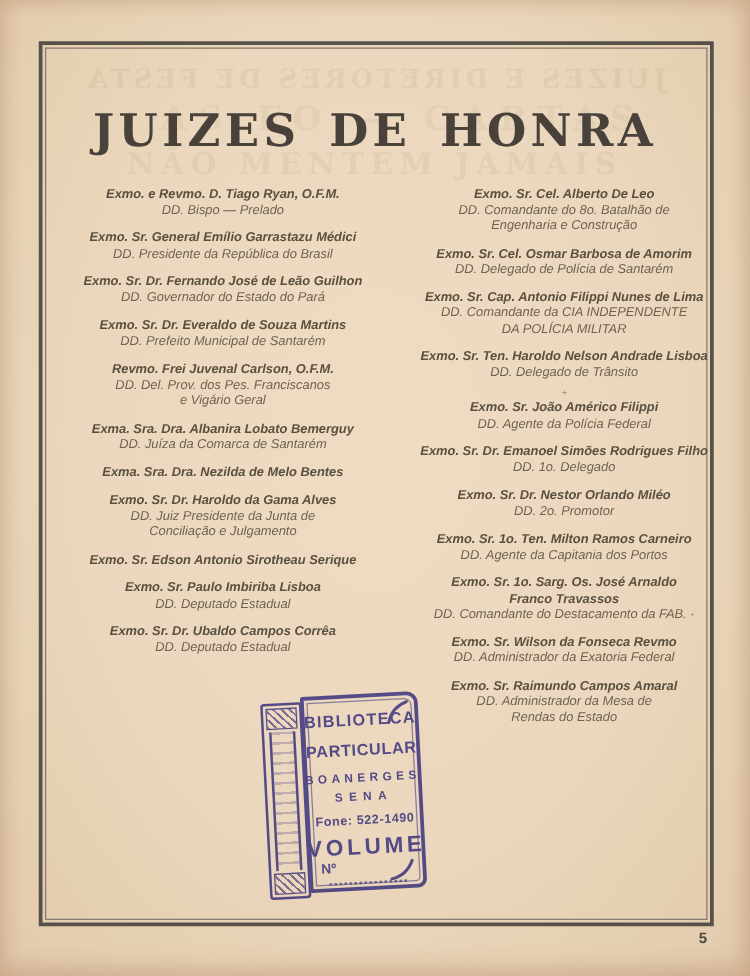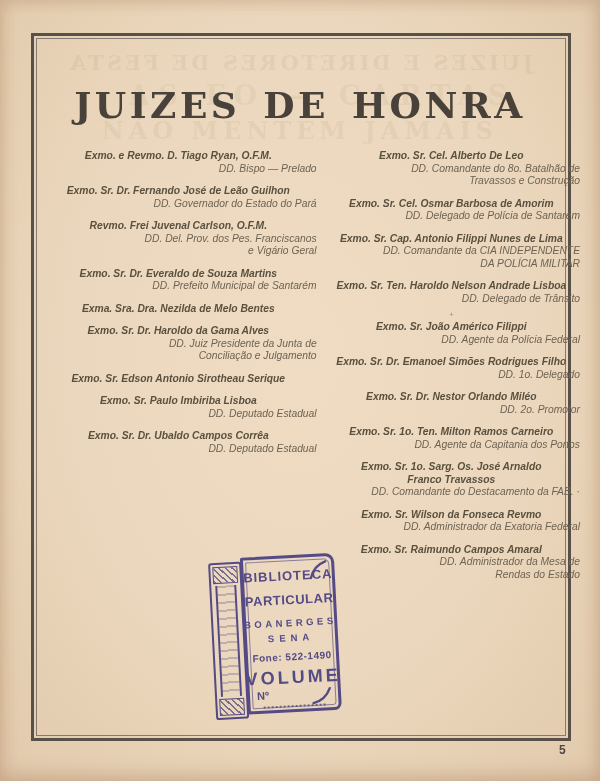--- a/index.html
+++ b/index.html
@@ -37,21 +37,21 @@
     font-family:"DejaVu Serif", serif;font-weight:bold;font-size:36px;
     letter-spacing:3.5px;word-spacing:7px;color:#49423a;margin:0;}
 
   
   .columns{position:absolute;top:150px;left:40px;right:20px;display:flex;}
   .col{box-sizing:border-box;font-style:italic;}
   .col-left{width:288px;margin-right:6px;}
   .col-right{width:268px;}
   .entry{text-align:center;margin-bottom:10px;font-size:10.3px;line-height:12.5px;}
   .name-line{font-weight:bold;color:#59503f;white-space:nowrap;}
-  .detail-line{color:#6e6353;white-space:nowrap;text-align:right;}
+  .detail-line{color:#6e6353;white-space:nowrap;}
   .entry-mark{text-align:center;font-size:8px;color:#8a7d6b;line-height:8px;
     margin:-4px 0 2px 0;opacity:.8;}
 
   
   .page-number{position:absolute;top:743px;left:559px;font-size:12px;
     font-weight:bold;color:#4e4840;}
 
   
   .stamp{--ink:#4d4aae;position:absolute;left:212px;top:556px;width:126px;height:162px;
     transform:rotate(-3deg);color:var(--ink);mix-blend-mode:multiply;opacity:.92;}
@@ -101,37 +101,45 @@
 
   <h1 class="page-title">JUIZES DE HONRA</h1>
 
   <div class="columns">
     <div class="col col-left" id="col-left">
   <div class="entry">
           <div class="name-line">Exmo. e Revmo. D. Tiago Ryan, O.F.M.</div>
           <div class="detail-line">DD. Bispo — Prelado</div>
         </div>
 
+  <div class="entry">
+          <div class="name-line">Exmo. Sr. General Emílio Garrastazu Médici</div>
+          <div class="detail-line">DD. Presidente da República do Brasil</div>
+        </div>
 
   <div class="entry">
           <div class="name-line">Exmo. Sr. Dr. Fernando José de Leão Guilhon</div>
           <div class="detail-line">DD. Governador do Estado do Pará</div>
+        </div>
+
+  <div class="entry">
+          <div class="name-line">Exmo. Sr. Dr. Everaldo de Souza Martins</div>
+          <div class="detail-line">DD. Prefeito Municipal de Santarém</div>
         </div>
 
   <div class="entry">
           <div class="name-line">Revmo. Frei Juvenal Carlson, O.F.M.</div>
           <div class="detail-line">DD. Del. Prov. dos Pes. Franciscanos</div>
           <div class="detail-line">e Vigário Geral</div>
         </div>
 
   <div class="entry">
-          <div class="name-line">Exmo. Sr. Dr. Everaldo de Souza Martins</div>
-          <div class="detail-line">DD. Prefeito Municipal de Santarém</div>
-        </div>
-
+          <div class="name-line">Exma. Sra. Dra. Albanira Lobato Bemerguy</div>
+          <div class="detail-line">DD. Juíza da Comarca de Santarém</div>
+        </div>
 
   <div class="entry">
           <div class="name-line">Exma. Sra. Dra. Nezilda de Melo Bentes</div>
         </div>
 
   <div class="entry">
           <div class="name-line">Exmo. Sr. Dr. Haroldo da Gama Alves</div>
           <div class="detail-line">DD. Juiz Presidente da Junta de</div>
           <div class="detail-line">Conciliação e Julgamento</div>
         </div>
@@ -147,21 +155,21 @@
 
   <div class="entry">
           <div class="name-line">Exmo. Sr. Dr. Ubaldo Campos Corrêa</div>
           <div class="detail-line">DD. Deputado Estadual</div>
         </div>
 </div>
     <div class="col col-right" id="col-right">
   <div class="entry">
           <div class="name-line">Exmo. Sr. Cel. Alberto De Leo</div>
           <div class="detail-line">DD. Comandante do 8o. Batalhão de</div>
-          <div class="detail-line">Travassos e Construção</div>
+          <div class="detail-line">Engenharia e Construção</div>
         </div>
 
   <div class="entry">
           <div class="name-line">Exmo. Sr. Cel. Osmar Barbosa de Amorim</div>
           <div class="detail-line">DD. Delegado de Polícia de Santarém</div>
         </div>
 
   <div class="entry">
           <div class="name-line">Exmo. Sr. Cap. Antonio Filippi Nunes de Lima</div>
           <div class="detail-line">DD. Comandante da CIA INDEPENDENTE</div>

